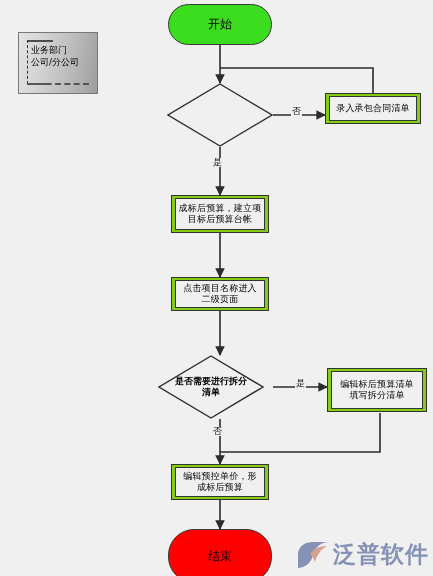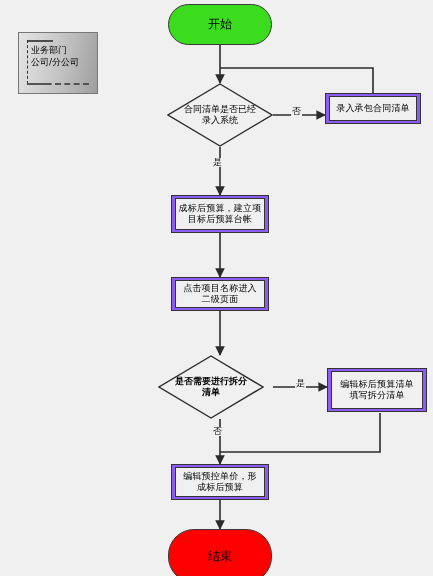--- a/index.html
+++ b/index.html
@@ -36,21 +36,21 @@
     border: 1px solid #3a3a3a;
     border-radius: 26px;
     font-size: 12px;
     line-height: 1.2;
   }
   .terminator.start { background: #3bdb1e; }
   .terminator.end   { background: #fe0000; }
 
   
   .process {
-    background: #8b5cf6;
+    background: #84cc16;
     border: 1px solid #333;
     padding: 3px;
   }
   .process .inner {
     width: 100%;
     height: 100%;
     border: 1px solid #333;
     background: #f0f0f0;
     display: flex;
     align-items: center;
@@ -203,22 +203,20 @@
 </div>
 
 <div class="node terminator start" style="left:168px; top:4px; width:104px; height:41px;">
   <span>开始</span>
 </div>
 
 <div class="node decision" style="left:167px; top:83px; width:106px; height:64px;">
   <svg width="106" height="64" viewBox="0 0 106 64" xmlns="http://www.w3.org/2000/svg">
     <polygon points="53,1 105,32 53,63 1,32" fill="#f0f0f0" stroke="#2b2b2b" stroke-width="1.4"></polygon>
   </svg>
-  <span class="dlabel">合同清单是否已经
-录入系统</span>
 </div>
 
 <div class="node process" style="left:325px; top:93px; width:96px; height:31px;">
   <div class="inner">录入承包合同清单</div>
 </div>
 
 <div class="node process" style="left:171px; top:195px; width:98px; height:38px;">
   <div class="inner">成标后预算，建立项
 目标后预算台帐</div>
 </div>
@@ -252,13 +250,20 @@
 
 <div class="edge-label" style="left:291px; top:107px;">否</div>
 
 <div class="edge-label" style="left:212px; top:158px;">是</div>
 
 <div class="edge-label" style="left:295px; top:379px;">是</div>
 
 <div class="edge-label" style="left:212px; top:427px;">否</div>
 
 <div id="watermark">
+  <div class="wm-row">
+    <svg class="wm-mark" width="34" height="28" viewBox="0 0 34 28" xmlns="http://www.w3.org/2000/svg">
+      <path d="M2 14 C2 5 9 1 17 1 L32 1 C24 2 19 6 17 14 C15 22 10 26 2 27 Z" fill="#8591b5"></path>
+      <path d="M14 13 C18 7 24 5 31 5 C24 9 21 14 19 21 C17 16 16 14 14 13 Z" fill="#d7a08f"></path>
+    </svg>
+    <span class="wm-name">泛普软件</span>
+  </div>
 </div>
 
 </body></html>

